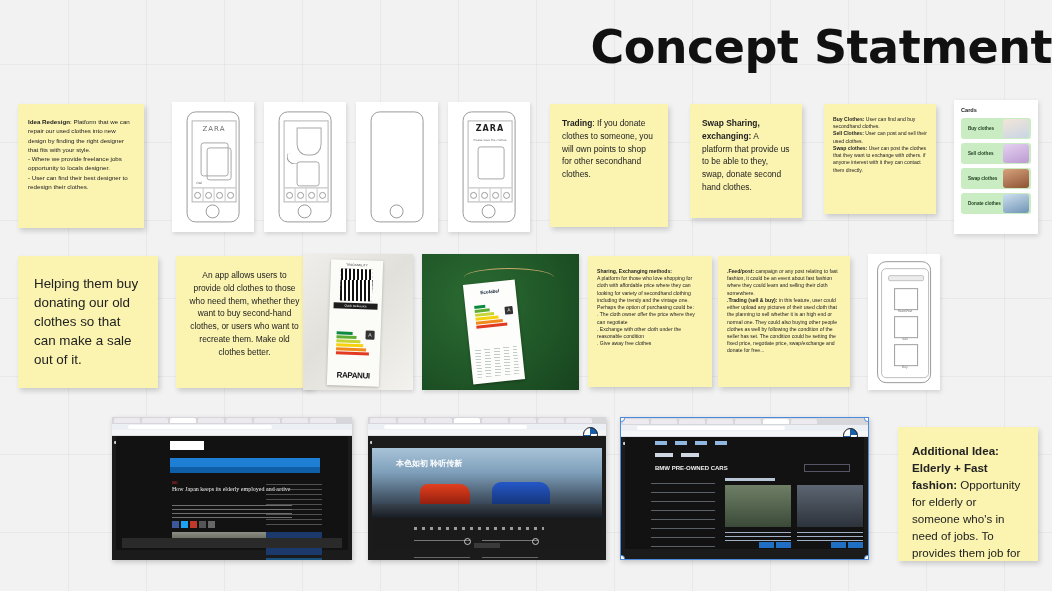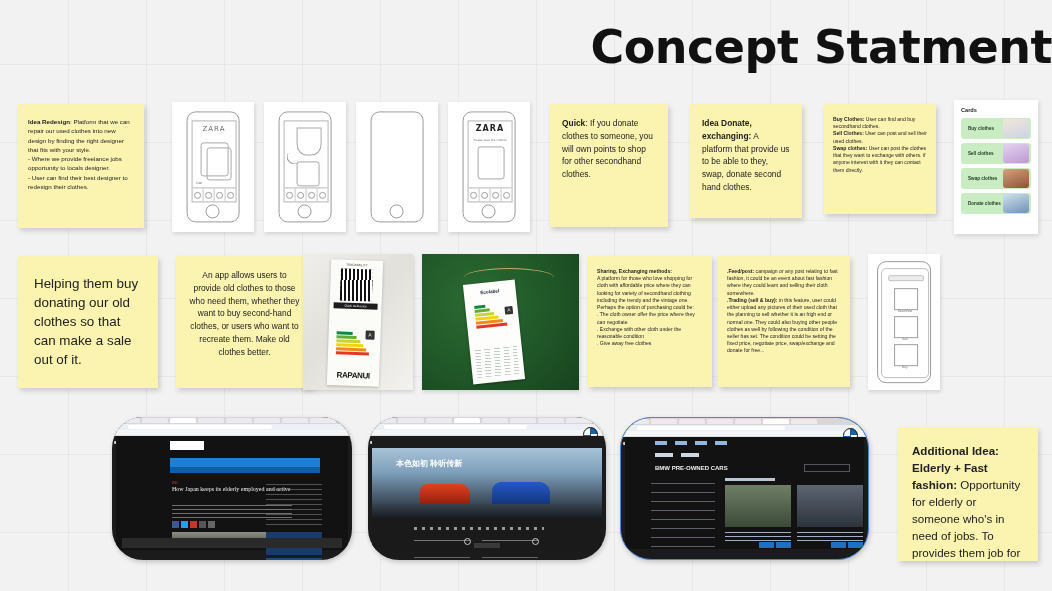--- a/index.html
+++ b/index.html
@@ -104,21 +104,21 @@
     background:#c9ecc2;display:flex;align-items:center;
   }
   .card-row span{font-size:4.6px;color:#1c3a1c;font-weight:bold;padding-left:7px;}
   .card-thumb{
     position:absolute;right:2px;top:1px;width:26px;height:19px;border-radius:3px;
   }
   
   .shot{
     position:absolute;background:#1b1b1b;
     box-shadow:1px 2px 5px rgba(0,0,0,0.2);
-    box-sizing:border-box;overflow:hidden;border-radius:31px;
+    box-sizing:border-box;overflow:hidden;
   }
   .chrome-top{
     position:absolute;left:0;top:0;width:100%;height:7px;
     background:#d7d7db;border-bottom:1px solid #bfbfc4;
   }
   .chrome-tabs{position:absolute;left:2px;top:1px;display:flex;gap:2px;}
   .chrome-tabs i{width:26px;height:5px;background:#eceaee;border-radius:2px 2px 0 0;display:block;}
   .chrome-tabs i.act{background:#fff;}
   .chrome-bar{
     position:absolute;left:0;top:7px;width:100%;height:6px;background:#eceff3;
@@ -212,25 +212,25 @@
             <i></i>
             <i></i>
             <i></i>
           </div>
       </div>
       <div class="phone-home"></div>
     </div>
   </div>
 
   <div class="note note-md" style="left:550px;top:104px;width:118px;height:123px;">
-    <p><b>Quick</b><span>: If you donate clothes to someone, you will own points to shop for other secondhand clothes.</span></p>
+    <p><b>Trading</b><span>: If you donate clothes to someone, you will own points to shop for other secondhand clothes.</span></p>
   </div>
 
   <div class="note note-md" style="left:690px;top:104px;width:112px;height:114px;">
-    <p><b>Idea Donate, exchanging:</b><span> A platform that provide us to be able to they, swap, donate second hand clothes.</span></p>
+    <p><b>Swap Sharing, exchanging:</b><span> A platform that provide us to be able to they, swap, donate second hand clothes.</span></p>
   </div>
 
   <div class="note note-xs" style="left:824px;top:104px;width:112px;height:110px;">
     <p><b>Buy Clothes:</b><span> User can find and buy secondhand clothes.</span></p>
     <p><b>Sell Clothes:</b><span> User can post and sell their used clothes.</span></p>
     <p><b>Swap clothes:</b><span> User can post the clothes that they want to exchange with others. if anyone interest with it they can contact them directly.</span></p>
   </div>
 
   <div class="cards-panel" style="left:954px;top:100px;width:84px;height:134px;">
     <div class="cards-title">Cards</div>

